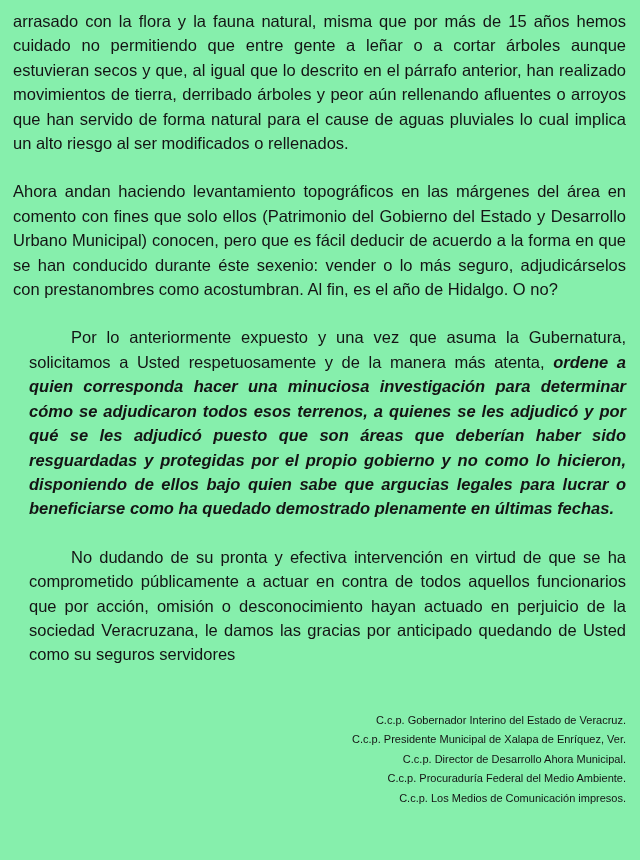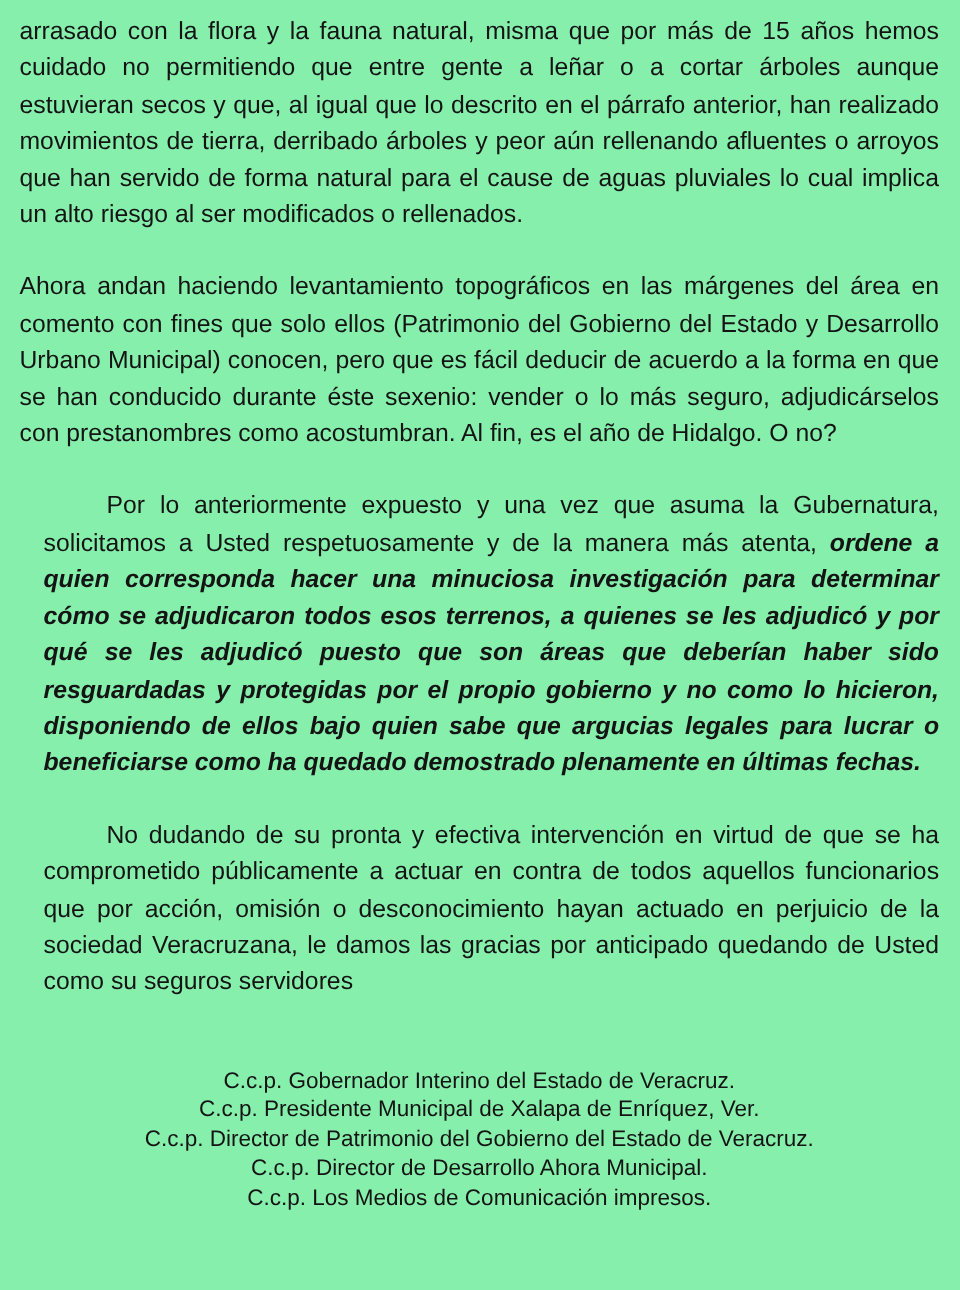--- a/index.html
+++ b/index.html
@@ -30,23 +30,23 @@
     margin-left: 16px;
   }
   .emphasis {
     font-weight: bold;
     font-style: italic;
   }
   .cc-list {
     margin-top: 44px;
   }
   .cc-list .cc-line {
-    font-size: 15px;
+    font-size: 11px;
     line-height: 19.5px;
-    text-align: center;
+    text-align: right;
     color: #141414;
   }
 </style>
 </head>
 <body>
 
 <div class="page">
   <div class="body-text">
 
     <p>arrasado con la flora y la fauna natural, misma que por más de 15 años hemos cuidado no permitiendo que entre gente a leñar o a cortar árboles aunque estuvieran secos y que, al igual que lo descrito en el párrafo anterior, han realizado movimientos de tierra, derribado árboles y peor aún rellenando afluentes o arroyos que han servido de forma natural para el cause de aguas pluviales lo cual implica un alto riesgo al ser modificados o rellenados.</p>
@@ -54,17 +54,17 @@
     <p>Ahora andan haciendo levantamiento topográficos en las márgenes del área en comento con fines que solo ellos (Patrimonio del Gobierno del Estado y Desarrollo Urbano Municipal) conocen, pero que es fácil deducir de acuerdo a la forma en que se han conducido durante éste sexenio: vender o lo más seguro, adjudicárselos con prestanombres como acostumbran. Al fin, es el año de Hidalgo. O no?</p>
 
     <p class="indented"><span>Por lo anteriormente expuesto y una vez que asuma la Gubernatura, solicitamos a Usted respetuosamente y de la manera más atenta, </span><span class="emphasis">ordene a quien corresponda hacer una minuciosa investigación para determinar cómo se adjudicaron todos esos terrenos, a quienes se les adjudicó y por qué se les adjudicó puesto que son áreas que deberían haber sido resguardadas y protegidas por el propio gobierno y no como lo hicieron, disponiendo de ellos bajo quien sabe que argucias legales para lucrar o beneficiarse como ha quedado demostrado plenamente en últimas fechas.</span></p>
 
     <p class="indented">No dudando de su pronta y efectiva intervención en virtud de que se ha comprometido públicamente a actuar en contra de todos aquellos funcionarios que por acción, omisión o desconocimiento hayan actuado en perjuicio de la sociedad Veracruzana, le damos las gracias por anticipado quedando de Usted como su seguros servidores</p>
   </div>
 
   <div class="cc-list">
     <div class="cc-line">C.c.p. Gobernador Interino del Estado de Veracruz.</div>
     <div class="cc-line">C.c.p. Presidente Municipal de Xalapa de Enríquez, Ver.</div>
-    <div class="cc-line">C.c.p. Director de Patrimonio del Gobierno del Estado de Veracruz.</div>
     <div class="cc-line">C.c.p. Director de Desarrollo Ahora Municipal.</div>
+    <div class="cc-line">C.c.p. Procuraduría Federal del Medio Ambiente.</div>
     <div class="cc-line">C.c.p. Los Medios de Comunicación impresos.</div>
   </div>
 </div>
 
 </body></html>

